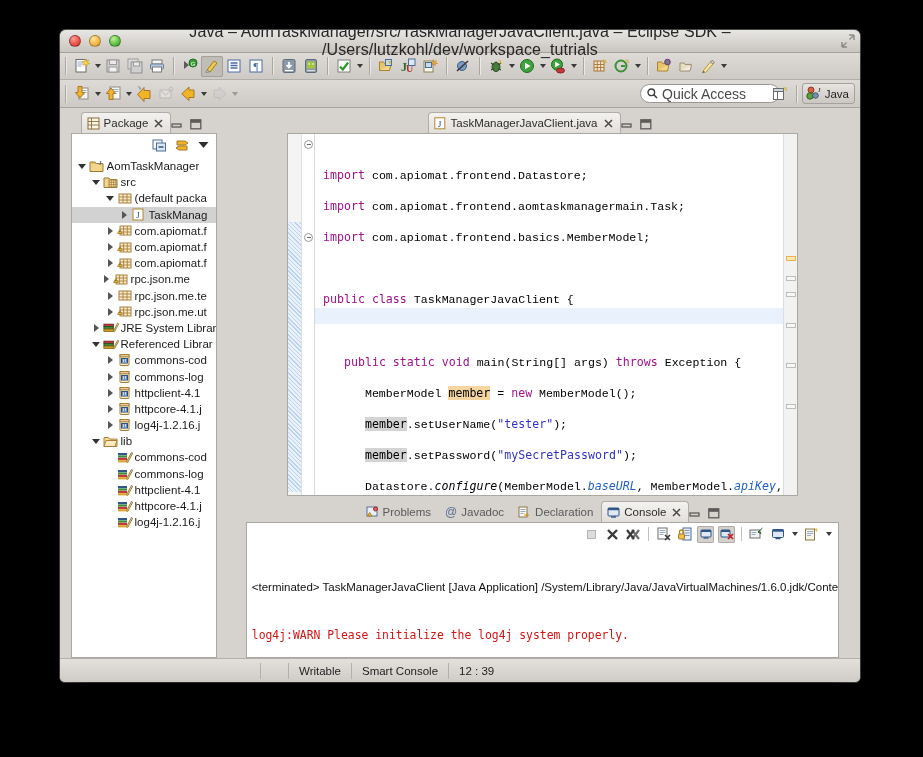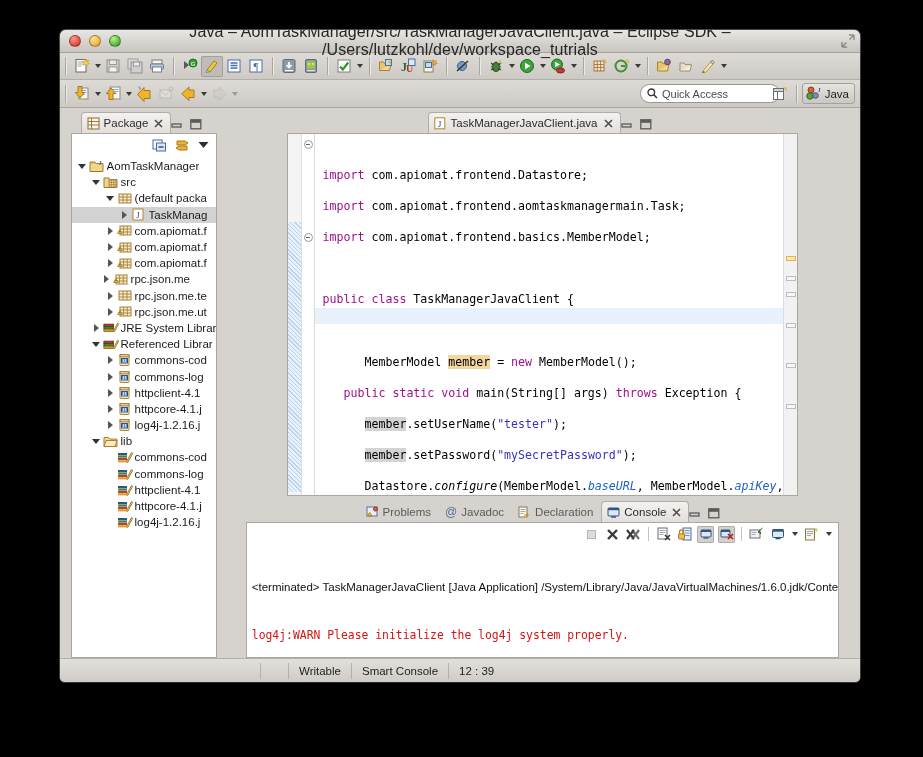--- a/index.html
+++ b/index.html
@@ -96,21 +96,21 @@
   #quick-access {
     position: absolute; right: 80px; top: 4px;
     width: 140px; height: 19px;
     background: #fff;
     border: 1px solid #9b9792;
     border-radius: 10px;
     display: flex; align-items: center;
     padding-left: 6px; gap: 4px;
     font-size: 11px; color: #555;
   }
-  #qa-text { color:#4a4a4a; font-size: 11px; }
+  #qa-text { color:#4a4a4a; font-size: 14px; }
   #persp-group {
     position: absolute; right: 5px; top: 3px;
     display: flex; align-items: center; gap: 3px;
   }
   #persp-java {
     display: flex; align-items: center; gap: 3px;
     background: linear-gradient(#e6e3e0,#cbc7c3);
     border: 1px solid #a5a19d; border-radius: 3px;
     padding: 1px 5px 1px 3px; height: 21px;
     font-size: 11.5px; color: #1d1d1d;
@@ -260,21 +260,21 @@
   .ovmark.decl { border-color: #e8b44a; background: #fbe6b5; }
   .caret-line {
     position: absolute; left: 0; right: 0; height: 15.55px;
     background: #e8f1fc;
   }
   
   .kw  { color: #a1108a; font-weight: normal; }
   .str { color: #3333c8; }
   .fld { color: #1f60c4; font-style: italic; }
   .mth { font-style: italic; }
-  .plain { color: #000; }
+  .plain { color: #000; font-family: Liberation Mono, monospace; }
   .occ { background: #d4d4d4; }
   .occ-decl { background: #f6d6a0; }
 
   
   #console-part { height: 158px; flex: 0 0 158px; }
   #console-toolbar {
     height: 22px; background: #fff;
     display: flex; align-items: center; justify-content: flex-end;
     gap: 4px; padding-right: 5px;
   }
@@ -947,22 +947,22 @@
             <div class="fold" style="top:99px"></div>
           </div>
           <div id="code">
             <div class="caret-line" style="top:174px; left:-13px;"></div>
 <div class="ln"><span class="kw">import</span> <span class="plain">com.apiomat.frontend.Datastore;</span></div>
 <div class="ln"><span class="kw">import</span> <span class="plain">com.apiomat.frontend.aomtaskmanagermain.Task;</span></div>
 <div class="ln"><span class="kw">import</span> <span class="plain">com.apiomat.frontend.basics.MemberModel;</span></div>
 <div class="ln">&nbsp;</div>
 <div class="ln"><span class="kw">public class</span> <span class="plain">TaskManagerJavaClient {</span></div>
 <div class="ln">&nbsp;</div>
+<div class="ln">   <span class="kw">public static void</span> <span class="plain">main(String[] args)</span> <span class="kw">throws</span> <span class="plain">Exception {</span></div>
 <div class="ln">      <span class="plain">MemberModel </span><span class="occ-decl">member</span><span class="plain"> = </span><span class="kw">new</span><span class="plain"> MemberModel();</span></div>
-<div class="ln">   <span class="kw">public static void</span> <span class="plain">main(String[] args)</span> <span class="kw">throws</span> <span class="plain">Exception {</span></div>
 <div class="ln">      <span class="occ">member</span><span class="plain">.setUserName(</span><span class="str">"tester"</span><span class="plain">);</span></div>
 <div class="ln">      <span class="occ">member</span><span class="plain">.setPassword(</span><span class="str">"mySecretPassword"</span><span class="plain">);</span></div>
 <div class="ln">      <span class="plain">Datastore.</span><span class="mth">configure</span><span class="plain">(MemberModel.</span><span class="fld">baseURL</span><span class="plain">, MemberModel.</span><span class="fld">apiKey</span><span class="plain">,</span></div>
 
 
 
 
 
 
 

